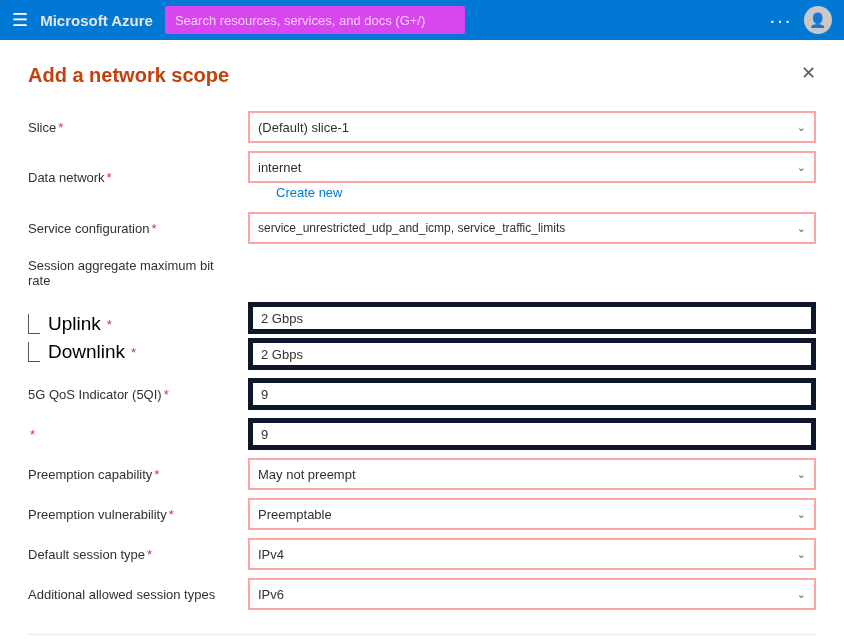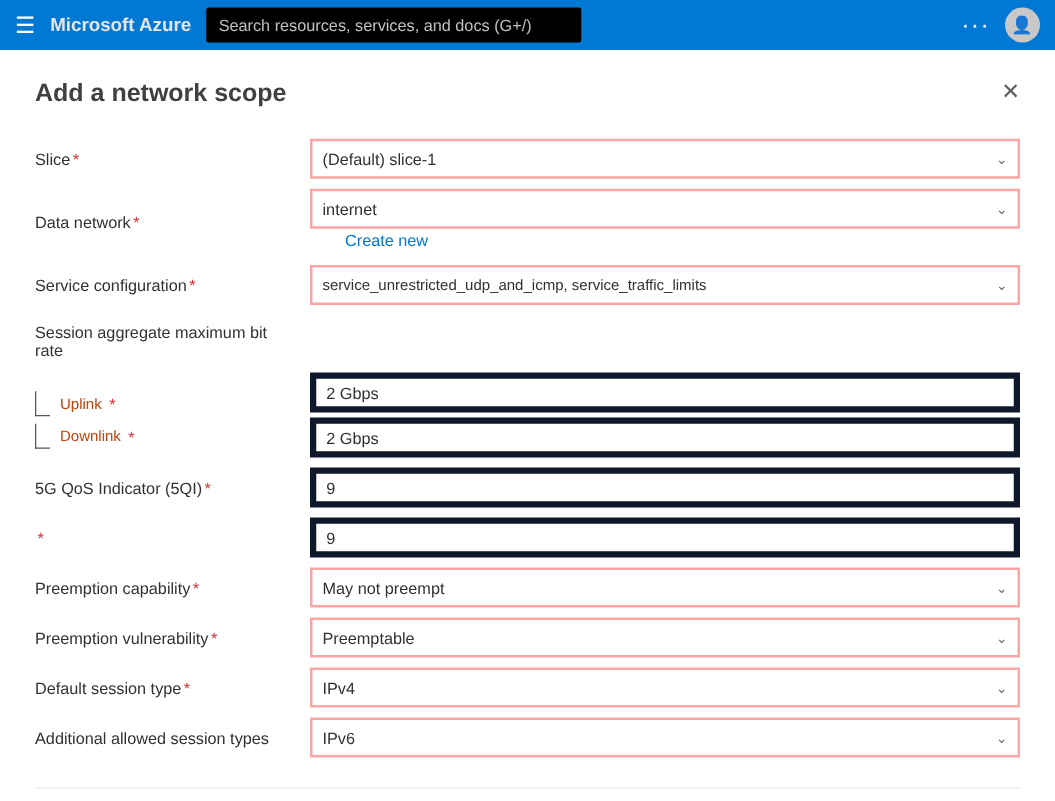--- a/index.html
+++ b/index.html
@@ -23,21 +23,21 @@
     }
     .navbar-title {
       color: #e5e5e5;
       font-weight: 600;
       font-size: 15px;
       white-space: nowrap;
     }
     .navbar-search {
       flex: 1;
       max-width: 420px;
-      background: #000000;
+      background: #d946ef;
       border: none;
       border-radius: 2px;
       height: 28px;
       color: rgba(255,255,255,0.85);
       padding: 0 10px;
       font-size: 13px;
       outline: none;
     }
     .navbar-search::placeholder { color: rgba(255,255,255,0.75); }
     .navbar-spacer { flex: 1; }
@@ -71,21 +71,21 @@
     
     .dialog-header {
       display: flex;
       justify-content: space-between;
       align-items: flex-start;
       margin-bottom: 20px;
     }
     .dialog-title {
       font-size: 20px;
       font-weight: 600;
-      color: #404040;
+      color: #c2410c;
     }
     .close-btn {
       font-size: 18px;
       color: #605e5c;
       cursor: pointer;
       background: none;
       border: none;
       line-height: 1;
     }
 
@@ -159,22 +159,22 @@
       margin-bottom: 4px;
       margin-left: 28px;
     }
     .session-sub-row {
       display: flex;
       align-items: center;
       gap: 4px;
       padding: 3px 0 3px 0;
     }
     .sub-label-text {
-      color: #c2410c;
-      font-size: 12px;
+      color: #000000;
+      font-size: 19px;
     }
 
     
     .divider {
       border: none;
       border-top: 1px solid #edebe9;
       margin: 20px 0;
     }
   </style>
 </head>

